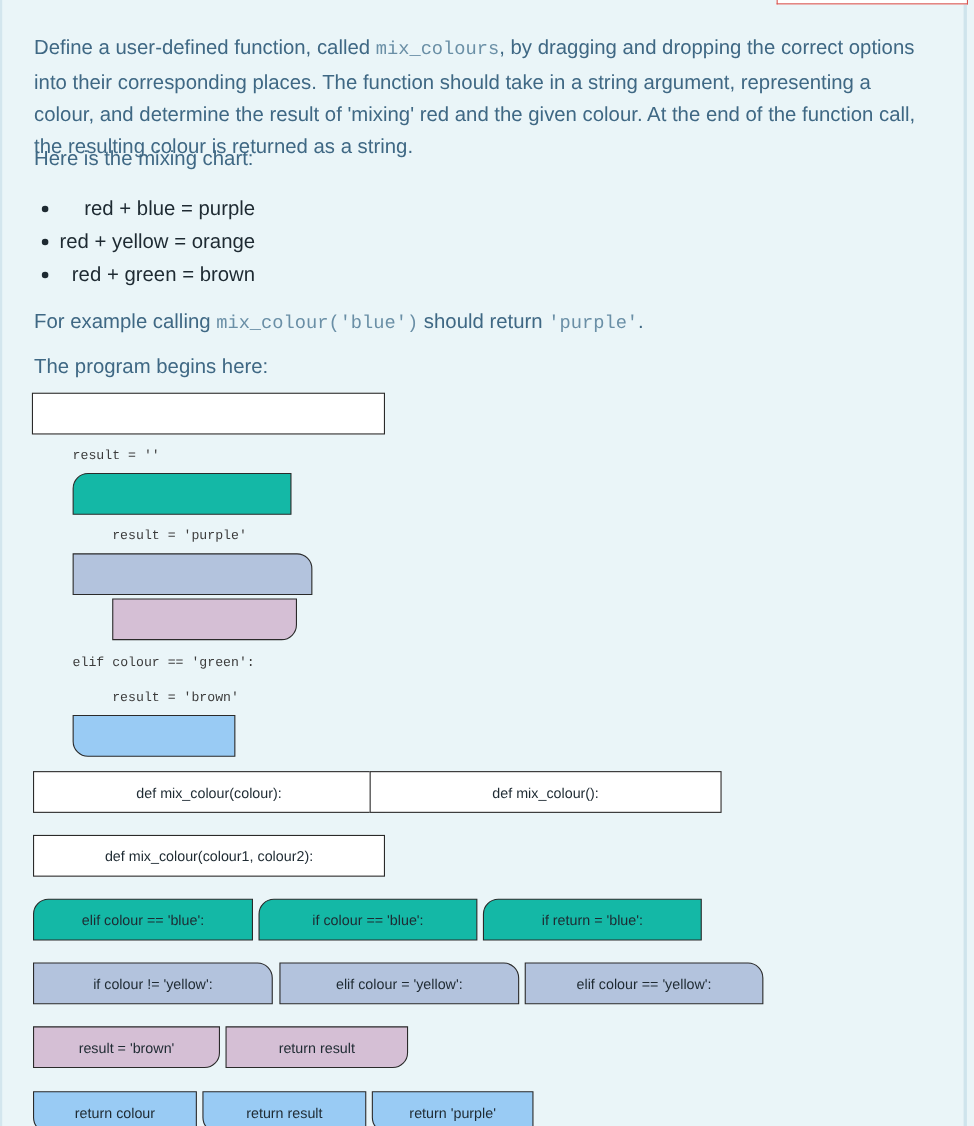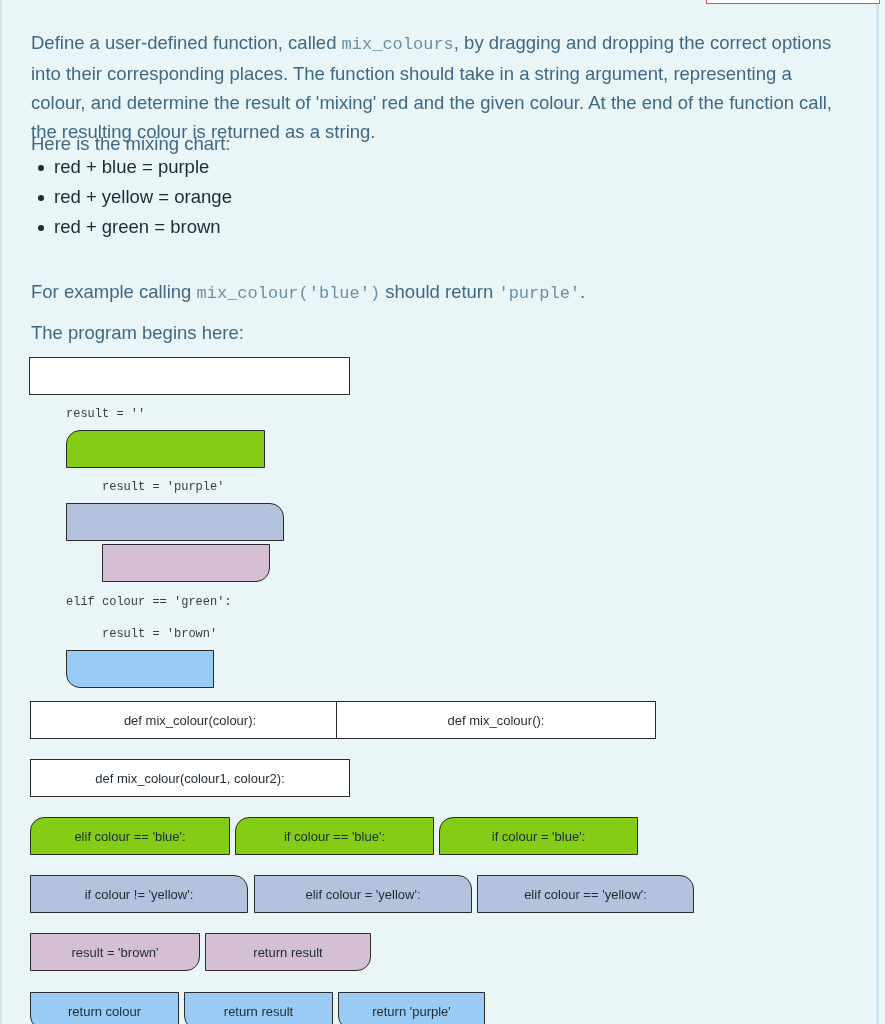--- a/index.html
+++ b/index.html
@@ -53,26 +53,27 @@
     .subtitle {
       position: absolute;
       left: 29px;
       color: #3f6884;
       font-size: 18.5px;
       line-height: 26px;
     }
     .chart-list {
       position: absolute;
       left: 34px;
-      top: 152px;
+      top: 174px;
       margin: 0;
       padding: 0;
       list-style: none;
       color: #1e2a32;
       font-size: 18.5px;
+      text-align: right;
     }
     .chart-list li {
       height: 30px;
       line-height: 30px;
       position: relative;
       padding-left: 18px;
     }
     .chart-list li::before {
       content: "";
       position: absolute;
@@ -101,21 +102,21 @@
       border: 1.5px solid #2a2a2a;
       font-size: 13px;
       color: #1e2a32;
       display: flex;
       align-items: center;
       justify-content: center;
       white-space: nowrap;
       cursor: grab;
     }
     .c-white { background: #ffffff; }
-    .c-gray  { background: #84cc16; border-top-left-radius: 14px; }
+    .c-gray  { background: #14b8a6; border-top-left-radius: 14px; }
     .c-steel { background: #b3c3dd; border-top-right-radius: 14px; }
     .c-mauve { background: #d5bfd5; border-bottom-right-radius: 14px; }
     .c-sky   { background: #99cbf4; border-bottom-left-radius: 14px; }
   </style>
 </head>
 <body>
 
 <div class="panel">
 
   <div class="red-box"></div>
@@ -155,21 +156,21 @@
   <div class="code-line" style="left:100px; top:623px;">result = 'brown'</div>
 
   <div class="slot c-sky" style="left:64px; top:650px; width:148px; height:38px;"></div>
 
   <div class="tile c-white" style="left:28px; top:701px; width:320px; height:38px;">def mix_colour(colour):</div>
   <div class="tile c-white" style="left:334px; top:701px; width:320px; height:38px;">def mix_colour():</div>
   <div class="tile c-white" style="left:28px; top:759px; width:320px; height:38px;">def mix_colour(colour1, colour2):</div>
 
   <div class="tile c-gray" style="left:28px; top:817px; width:200px; height:38px;">elif colour == 'blue':</div>
   <div class="tile c-gray" style="left:233px; top:817px; width:199px; height:38px;">if colour == 'blue':</div>
-  <div class="tile c-gray" style="left:437px; top:817px; width:199px; height:38px;">if colour = 'blue':</div>
+  <div class="tile c-gray" style="left:437px; top:817px; width:199px; height:38px;">if return = 'blue':</div>
 
   <div class="tile c-steel" style="left:28px; top:875px; width:218px; height:38px;">if colour != 'yellow':</div>
   <div class="tile c-steel" style="left:252px; top:875px; width:218px; height:38px;">elif colour = 'yellow':</div>
   <div class="tile c-steel" style="left:475px; top:875px; width:217px; height:38px;">elif colour == 'yellow':</div>
 
   <div class="tile c-mauve" style="left:28px; top:933px; width:170px; height:38px;">result = 'brown'</div>
   <div class="tile c-mauve" style="left:203px; top:933px; width:166px; height:38px;">return result</div>
 
   <div class="tile c-sky" style="left:28px; top:992px; width:149px; height:38px;">return colour</div>
   <div class="tile c-sky" style="left:182px; top:992px; width:149px; height:38px;">return result</div>

